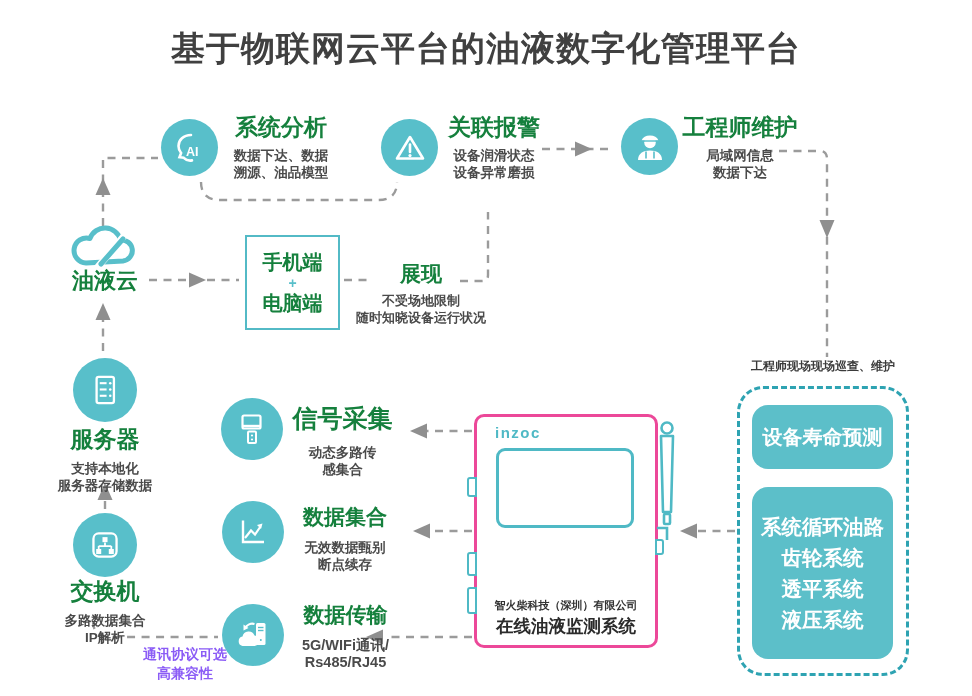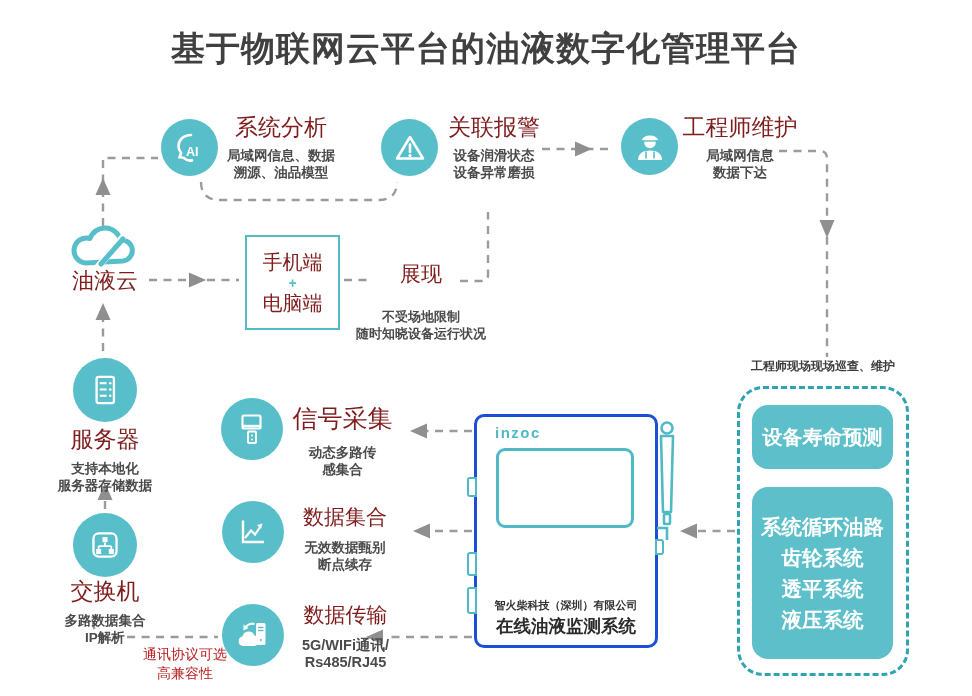--- a/index.html
+++ b/index.html
@@ -1,27 +1,27 @@
 <!DOCTYPE html>
 <html><head>
 <meta charset="utf-8">
 <style>
   html,body{margin:0;padding:0;background:#fff;}
   .stage{position:relative;width:972px;height:696px;background:#ffffff;overflow:hidden;
          font-family:"Liberation Sans","DejaVu Sans",sans-serif;}
   .abs{position:absolute;}
   .title{width:100%;text-align:center;top:26px;font-size:34px;font-weight:900;color:#404040;letter-spacing:1px;}
   .circle{border-radius:50%;background:#58BFCA;display:flex;align-items:center;justify-content:center;}
-  .lbl{font-weight:400;color:#7f1d1d;}
+  .lbl{font-weight:700;color:#15803d;}
   .desc{font-weight:700;color:#4a4a4a;font-size:13.5px;line-height:17px;}
   .center{text-align:center;}
   .pill{background:#5CBFC9;border-radius:16px;color:#fff;display:flex;flex-direction:column;
         align-items:center;justify-content:center;font-weight:700;}
-  .graynote{color:#b91c1c;font-weight:400;font-size:14px;line-height:19px;}
-  .devbox{box-sizing:border-box;border:3px solid #1d4ed8;border-radius:10px;background:#fff;}
+  .graynote{color:#8b5cf6;font-weight:700;font-size:14px;line-height:19px;}
+  .devbox{box-sizing:border-box;border:3px solid #ec4899;border-radius:10px;background:#fff;}
   .tab{box-sizing:border-box;background:#fff;border:2.5px solid #4FB9C5;}
   svg{display:block;}
 </style>
 </head>
 <body>
 
 <div class="stage">
 
   <svg class="abs" style="left:0;top:0;" width="972" height="696" viewBox="0 0 972 696">
     <g stroke="#9b9b9b" stroke-width="2.4" fill="none" stroke-dasharray="8 6.5">
@@ -57,21 +57,21 @@
   <div class="abs title">基于物联网云平台的油液数字化管理平台</div>
 
   <div class="abs circle" style="left:161px;top:119px;width:57px;height:57px;">
     <svg width="40" height="40" viewBox="0 0 40 40">
       <path d="M21 7 c-7.5 0 -12.5 5 -12.5 11 0 3 1 5.2 2.6 7 l-1.6 4.2 4.2 0.6 c2.2 2.2 5.2 3.2 8.3 2.6" stroke="#fff" stroke-width="2.6" fill="none" stroke-linecap="round"></path>
       <text x="16" y="28" font-size="12.5" font-weight="bold" fill="#fff" font-family="Liberation Sans,sans-serif">AI</text>
     </svg>
   </div>
   <div class="abs center" style="left:220px;top:112px;width:122px;">
     <div class="lbl" style="font-size:23px;">系统分析</div>
-    <div class="desc" style="margin-top:4px;">局域网信息、数据</div>
+    <div class="desc" style="margin-top:4px;">数据下达、数据</div>
     <div class="desc">溯源、油品模型</div>
   </div>
 
   <div class="abs circle" style="left:381px;top:119px;width:57px;height:57px;">
     <svg width="40" height="40" viewBox="0 0 40 40">
       <path d="M20 9 L33 30.5 L7 30.5 Z" stroke="#fff" stroke-width="2.6" fill="none" stroke-linejoin="round"></path>
       <line x1="20" y1="16.5" x2="20" y2="24" stroke="#fff" stroke-width="2.6" stroke-linecap="round"></line>
       <circle cx="20" cy="27.6" r="1.6" fill="#fff"></circle>
     </svg>
   </div>
@@ -142,21 +142,21 @@
 
   <div class="abs" style="left:245px;top:235px;width:95px;height:95px;border:2.5px solid #53BAC6;box-sizing:border-box;
               display:flex;flex-direction:column;align-items:center;justify-content:center;">
     <div class="lbl" style="font-size:20px;">手机端</div>
     <div style="color:#58BFCA;font-weight:800;font-size:14px;line-height:14px;">+</div>
     <div class="lbl" style="font-size:20px;">电脑端</div>
   </div>
 
   <div class="abs center" style="left:345px;top:260px;width:152px;">
     <div class="lbl" style="font-size:21px;">展现</div>
-    <div class="desc" style="margin-top:20px;font-size:13px;">不受场地限制</div>
+    <div class="desc" style="margin-top:4px;font-size:13px;">不受场地限制</div>
     <div class="desc" style="font-size:13px;">随时知晓设备运行状况</div>
   </div>
 
   <div class="abs circle" style="left:221px;top:398px;width:62px;height:62px;">
     <svg width="40" height="40" viewBox="0 0 40 40">
       <rect x="10.5" y="6.5" width="18" height="13" rx="1.5" stroke="#fff" stroke-width="2.2" fill="none"></rect>
       <line x1="10.5" y1="17" x2="28.5" y2="17" stroke="#fff" stroke-width="2.4"></line>
       <rect x="16" y="22.5" width="8" height="11.5" rx="1" stroke="#fff" stroke-width="2" fill="none"></rect>
       <circle cx="20" cy="26.5" r="1.1" fill="#fff"></circle>
       <circle cx="20" cy="30.5" r="1.1" fill="#fff"></circle>

